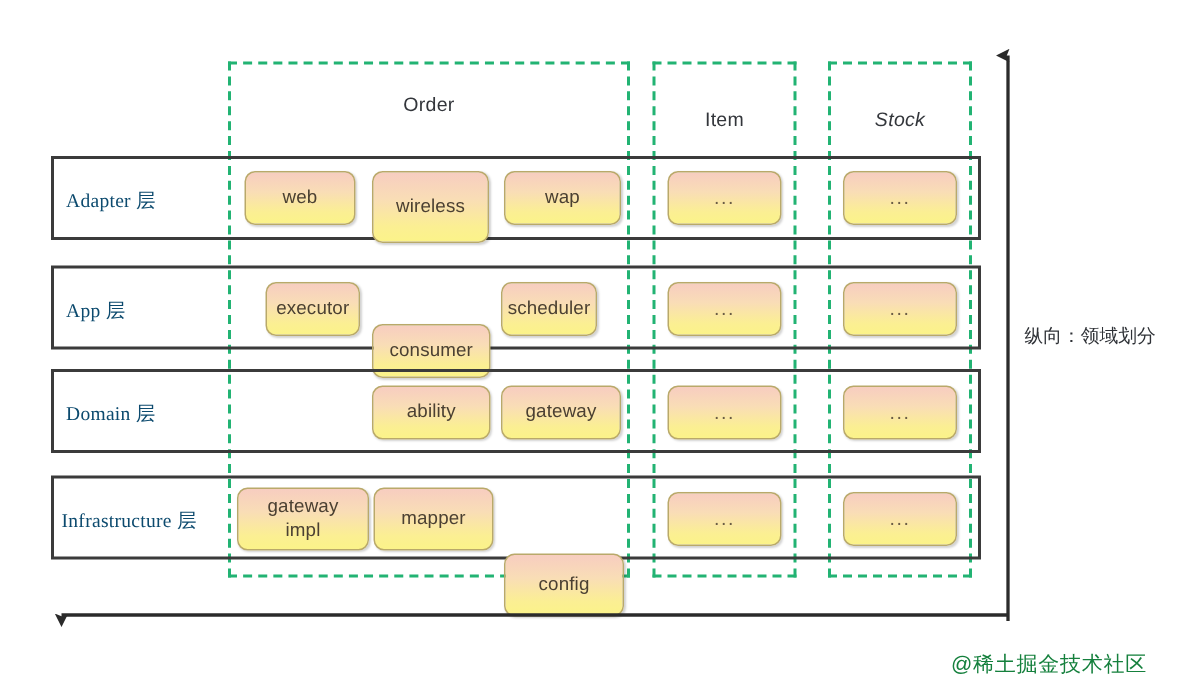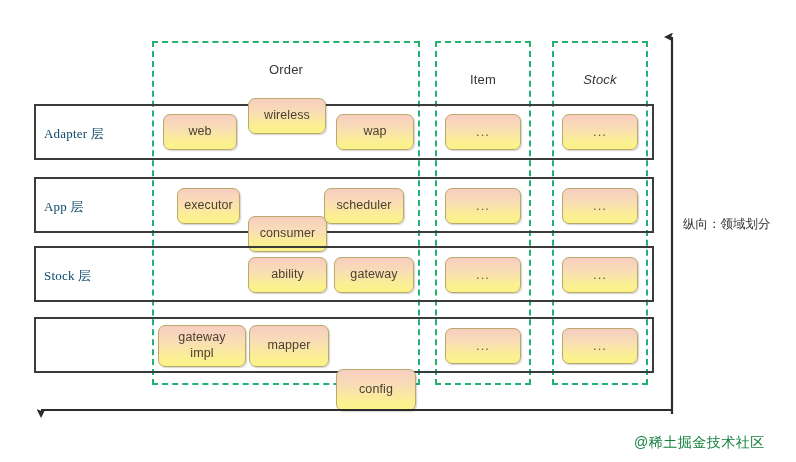--- a/index.html
+++ b/index.html
@@ -107,41 +107,42 @@
 
   <div class="domain-col" style="left:435px; top:41px; width:96px; height:344px;"></div>
   <div class="domain-label" style="left:435px; width:96px; top:72px;">Item</div>
 
   <div class="domain-col" style="left:552px; top:41px; width:96px; height:344px;"></div>
   <div class="domain-label" style="left:552px; width:96px; top:72px;font-style:italic;">Stock</div>
 
   <div class="layer-row" style="left:34px; top:104px; width:620px; height:56px;"></div>
   <div class="layer-name" style="left:44px; top:125px;">Adapter 层</div>
   <div class="chip" style="left:163px; top:114px; width:74px; height:36px;">web</div>
-  <div class="chip" style="left:248px; top:98px; width:78px; height:36px;">wireless</div>
+  <div class="chip" style="left:248px; top:114px; width:78px; height:48px;">wireless</div>
   <div class="chip" style="left:336px; top:114px; width:78px; height:36px;">wap</div>
   <div class="chip ellipsis" style="left:445px; top:114px; width:76px; height:36px;">...</div>
   <div class="chip ellipsis" style="left:562px; top:114px; width:76px; height:36px;">...</div>
 
   <div class="layer-row" style="left:34px; top:177px; width:620px; height:56px;"></div>
   <div class="layer-name" style="left:44px; top:198px;">App 层</div>
   <div class="chip" style="left:177px; top:188px; width:63px; height:36px;">executor</div>
   <div class="chip" style="left:248px; top:188px; width:79px; height:36px;margin-top:28px;">consumer</div>
-  <div class="chip" style="left:324px; top:188px; width:80px; height:36px;">scheduler</div>
+  <div class="chip" style="left:334px; top:188px; width:64px; height:36px;">scheduler</div>
   <div class="chip ellipsis" style="left:445px; top:188px; width:76px; height:36px;">...</div>
   <div class="chip ellipsis" style="left:562px; top:188px; width:76px; height:36px;">...</div>
 
   <div class="layer-row" style="left:34px; top:246px; width:620px; height:56px;"></div>
-  <div class="layer-name" style="left:44px; top:267px;">Stock 层</div>
+  <div class="layer-name" style="left:44px; top:267px;">Domain 层</div>
   <div class="chip" style="left:248px; top:257px; width:79px; height:36px;">ability</div>
   <div class="chip" style="left:334px; top:257px; width:80px; height:36px;">gateway</div>
   <div class="chip ellipsis" style="left:445px; top:257px; width:76px; height:36px;">...</div>
   <div class="chip ellipsis" style="left:562px; top:257px; width:76px; height:36px;">...</div>
 
   <div class="layer-row" style="left:34px; top:317px; width:620px; height:56px;"></div>
+  <div class="layer-name" style="left:41px; top:338px;">Infrastructure 层</div>
   <div class="chip" style="left:158px; top:325px; width:88px; height:42px; padding:0 6px;">gateway impl</div>
   <div class="chip" style="left:249px; top:325px; width:80px; height:42px;">mapper</div>
   <div class="chip" style="left:336px; top:325px; width:80px; height:42px;margin-top:44px;">config</div>
   <div class="chip ellipsis" style="left:445px; top:328px; width:76px; height:36px;">...</div>
   <div class="chip ellipsis" style="left:562px; top:328px; width:76px; height:36px;">...</div>
 
   <svg class="arrow-svg" style="left:660px; top:28px;" width="30" height="390" viewBox="0 0 30 390">
     <defs>
       <marker id="mk-up" markerWidth="9" markerHeight="9" refX="4.5" refY="8" orient="auto" markerUnits="userSpaceOnUse">
         <path d="M4.5 0 L9 9 L4.5 7.2 L0 9 Z" fill="#2b2b2b"></path>

